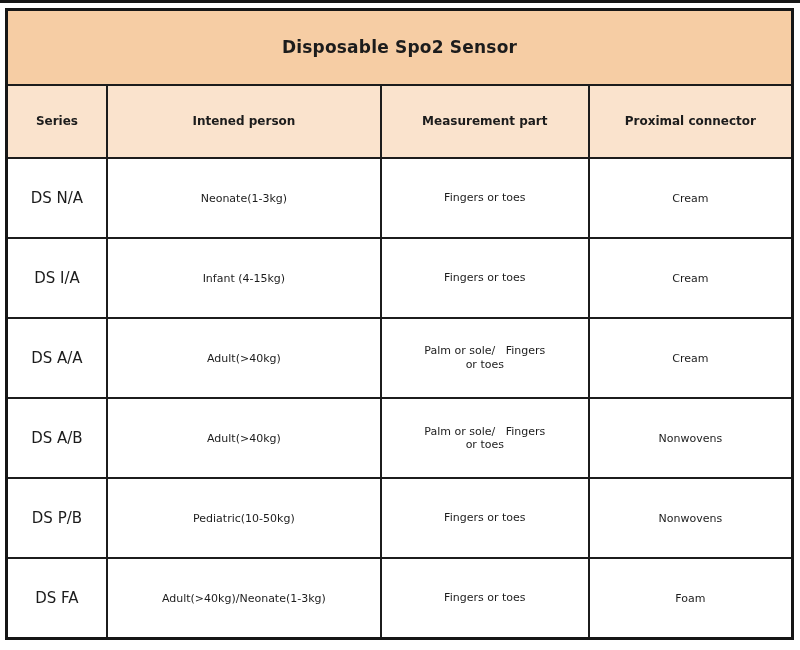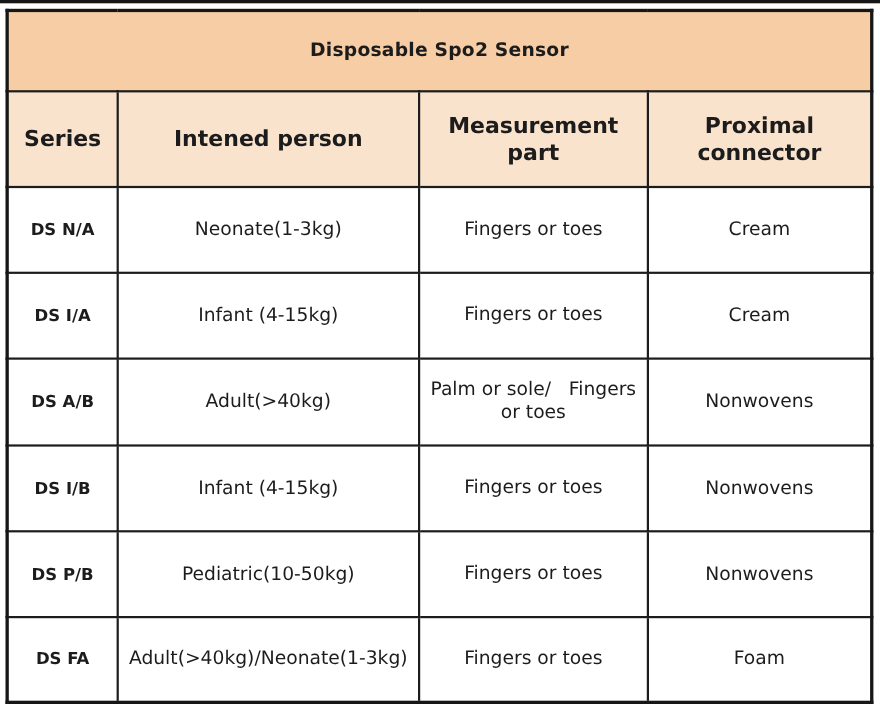--- a/index.html
+++ b/index.html
@@ -47,26 +47,26 @@
   tr.title-row td {
     background: #f6cda4;
     font-weight: bold;
     font-size: 17px;
     height: 45px;
     letter-spacing: 0.2px;
   }
   tr.header-row th {
     background: #fae3cd;
     font-weight: bold;
-    font-size: 20px;
+    font-size: 12px;
     height: 44px;
   }
   tr.data-row { height: 48px; }
-  tr.data-row td { font-size: 17px; background: #ffffff; }
-  tr.data-row td.series-cell { font-weight: bold; font-size: 15px; }
+  tr.data-row td { font-size: 11px; background: #ffffff; }
+  tr.data-row td.series-cell { font-weight: normal; font-size: 15px; }
   tr.data-row td.part-cell { white-space: pre-wrap; line-height: 1.25; }
 </style>
 </head>
 <body>
 
 <div class="top-edge-line"></div>
 
 <div class="table-wrap">
   <table class="spec">
     <colgroup>
@@ -92,30 +92,31 @@
         <td class="part-cell">Fingers or toes</td>
         <td class="connector-cell">Cream</td>
       </tr>
       <tr class="data-row">
         <td class="series-cell">DS I/A</td>
         <td class="person-cell">Infant (4-15kg)</td>
         <td class="part-cell">Fingers or toes</td>
         <td class="connector-cell">Cream</td>
       </tr>
       <tr class="data-row">
+        <td class="series-cell">DS A/A</td>
+        <td class="person-cell">Adult(&gt;40kg)</td>
+        <td class="part-cell">Palm or sole/   Fingers
+or toes</td>
+        <td class="connector-cell">Cream</td>
+      </tr>
+      <tr class="data-row">
         <td class="series-cell">DS A/B</td>
         <td class="person-cell">Adult(&gt;40kg)</td>
         <td class="part-cell">Palm or sole/   Fingers
 or toes</td>
-        <td class="connector-cell">Nonwovens</td>
-      </tr>
-      <tr class="data-row">
-        <td class="series-cell">DS I/B</td>
-        <td class="person-cell">Infant (4-15kg)</td>
-        <td class="part-cell">Fingers or toes</td>
         <td class="connector-cell">Nonwovens</td>
       </tr>
       <tr class="data-row">
         <td class="series-cell">DS P/B</td>
         <td class="person-cell">Pediatric(10-50kg)</td>
         <td class="part-cell">Fingers or toes</td>
         <td class="connector-cell">Nonwovens</td>
       </tr>
       <tr class="data-row">
         <td class="series-cell">DS FA</td>

